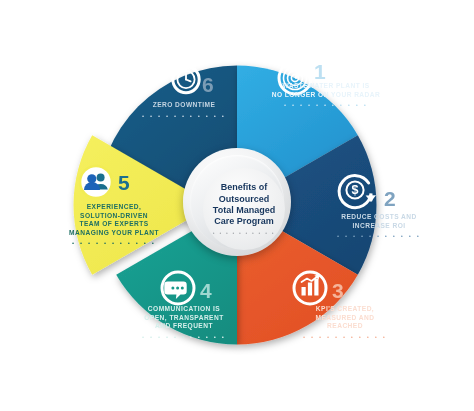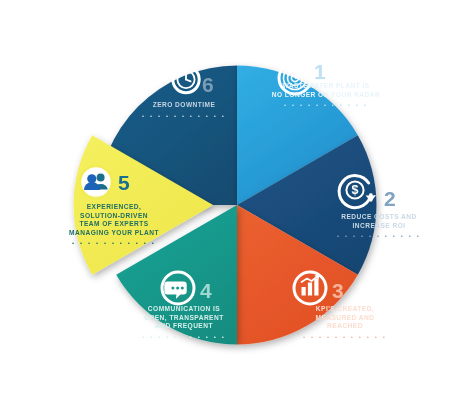--- a/index.html
+++ b/index.html
@@ -163,14 +163,25 @@
 MANAGING YOUR PLANT</div>
     <div class="dots" style="color:#1f6f63;">• • • • • • • • • • •</div>
   </div>
 
   <div class="seg-label" style="left:120px;top:101px;width:128px;">
     <div class="num" style="position:absolute;left:82px;top:-28px;font-size:21px;color:#7b9cb5;">6</div>
     <div class="seg-title" style="color:#c3d4e2;">ZERO DOWNTIME</div>
     <div class="dots" style="color:#c3d4e2;">• • • • • • • • • • •</div>
   </div>
 
+  <div class="hub">
+    <div class="hub-ring2">
+      <div class="hub-inner">
+        <div class="hub-text">Benefits of
+Outsourced
+Total Managed
+Care Program</div>
+        <div class="hub-dots">• • • • • • • • • •</div>
+      </div>
+    </div>
+  </div>
 
 </div>
 
 </body></html>

